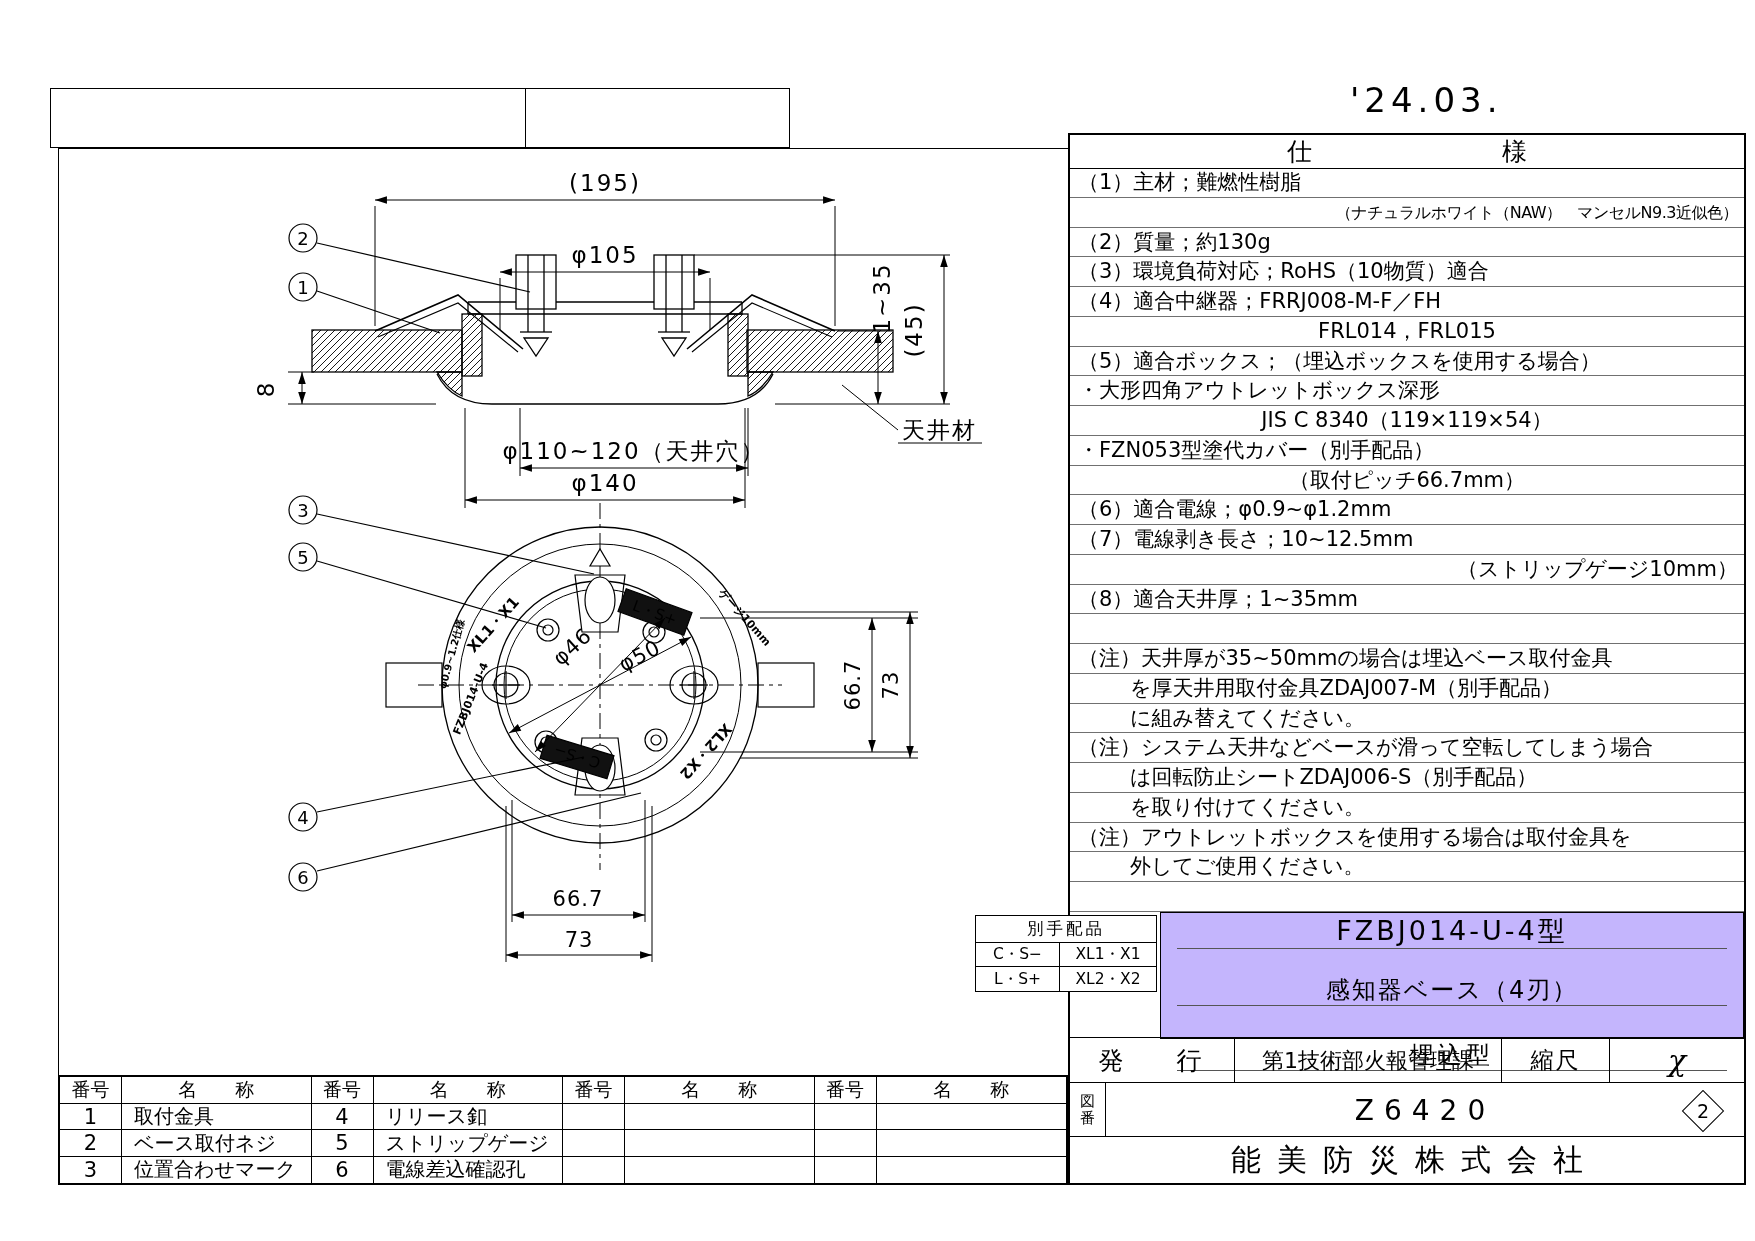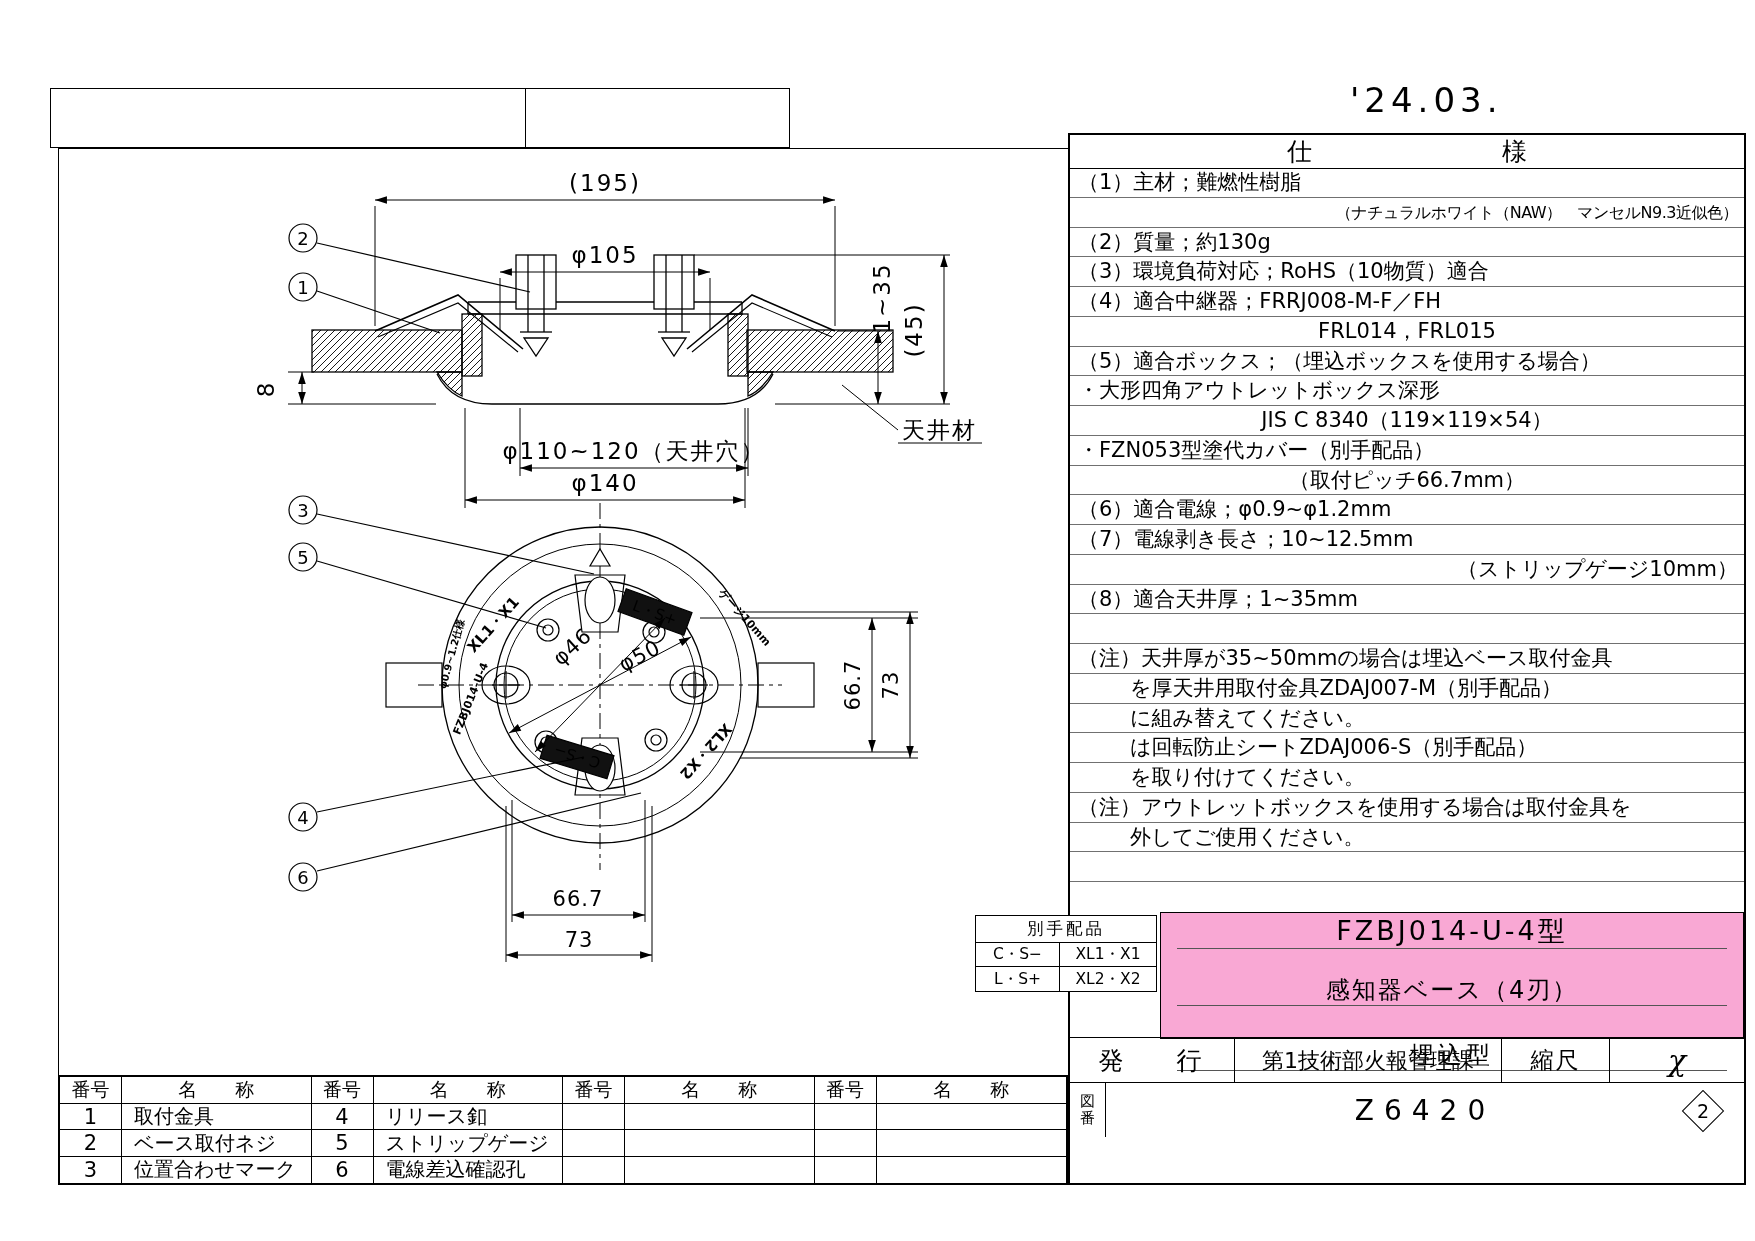--- a/index.html
+++ b/index.html
@@ -28,21 +28,21 @@
   .spec-row{height:29.76px;box-sizing:border-box;border-bottom:1px solid #707070;
       font-size:21px;line-height:28.5px;padding:0 8px;white-space:nowrap;overflow:hidden;}
   .spec-row.c{text-align:center;}
   .spec-row.r{text-align:right;padding-right:6px;}
   .spec-row.i1{}
   .spec-row.i2{padding-left:60px;}
   .spec-row.s{font-size:16px;letter-spacing:-0.5px;line-height:29px;}
 
   
   #tbox{position:absolute;left:90px;right:0;top:777px;height:125px;border:1.5px solid #000;
-      display:grid;grid-auto-rows:1fr;background:#f9a8d4;gap:25px;}
+      display:grid;grid-auto-rows:1fr;background:#c4b5fd;gap:25px;}
   .trow{position:relative;display:flex;align-items:center;justify-content:center;}
   .trow::after{content:"";position:absolute;left:16px;right:16px;bottom:0;border-bottom:1.2px solid #555;}
   .trow.t1{font-size:27px;letter-spacing:3px;}
   .trow.t2{font-size:24px;letter-spacing:2px;}
   .trow.t3{font-size:24px;letter-spacing:4px;margin-top:8px;}
 
   #issue-row{position:absolute;left:0;right:0;top:902px;height:45px;border-top:1.5px solid #000;
       display:grid;grid-template-columns:165px 267px 108px 1fr;}
   #issue-row>div{border-right:1.5px solid #000;display:flex;align-items:center;justify-content:center;white-space:nowrap;}
   #issue-row>div:last-child{border-right:none;}
@@ -325,20 +325,21 @@
         <div class="spec-row i1">・FZN053型塗代カバー（別手配品）</div>
         <div class="spec-row c">（取付ピッチ66.7mm）</div>
         <div class="spec-row l">（6）適合電線；φ0.9~φ1.2mm</div>
         <div class="spec-row l">（7）電線剥き長さ；10~12.5mm</div>
         <div class="spec-row r">（ストリップゲージ10mm）</div>
         <div class="spec-row l">（8）適合天井厚；1~35mm</div>
         <div class="spec-row l"></div>
         <div class="spec-row l">（注）天井厚が35~50mmの場合は埋込ベース取付金具</div>
         <div class="spec-row i2">を厚天井用取付金具ZDAJ007-M（別手配品）</div>
         <div class="spec-row i2">に組み替えてください。</div>
+        <div class="spec-row l">（注）システム天井などベースが滑って空転してしまう場合</div>
         <div class="spec-row i2">は回転防止シートZDAJ006-S（別手配品）</div>
         <div class="spec-row i2">を取り付けてください。</div>
         <div class="spec-row l">（注）アウトレットボックスを使用する場合は取付金具を</div>
         <div class="spec-row i2">外してご使用ください。</div>
         <div class="spec-row l"></div>
       </div>
 
     <div id="tbox">
       <div class="trow t1">FZBJ014-U-4型</div>
       <div class="trow t2">感知器ベース（4刃）</div>
@@ -358,20 +359,21 @@
         <span>番</span>
       </div>
       <div id="zuban-val">
         <span>Z6420</span>
         <div id="rev-diamond">
           <span>2</span>
         </div>
       </div>
     </div>
 
+    <div id="company-row">能美防災株式会社</div>
   </div>
 
   <div id="term" class="abs">
     <div id="term-title">別手配品</div>
     <div id="terminal-rows">
         <div class="tc">C・S−</div>
         <div class="tc">XL1・X1</div>
         <div class="tc">L・S+</div>
         <div class="tc">XL2・X2</div>
       </div>

